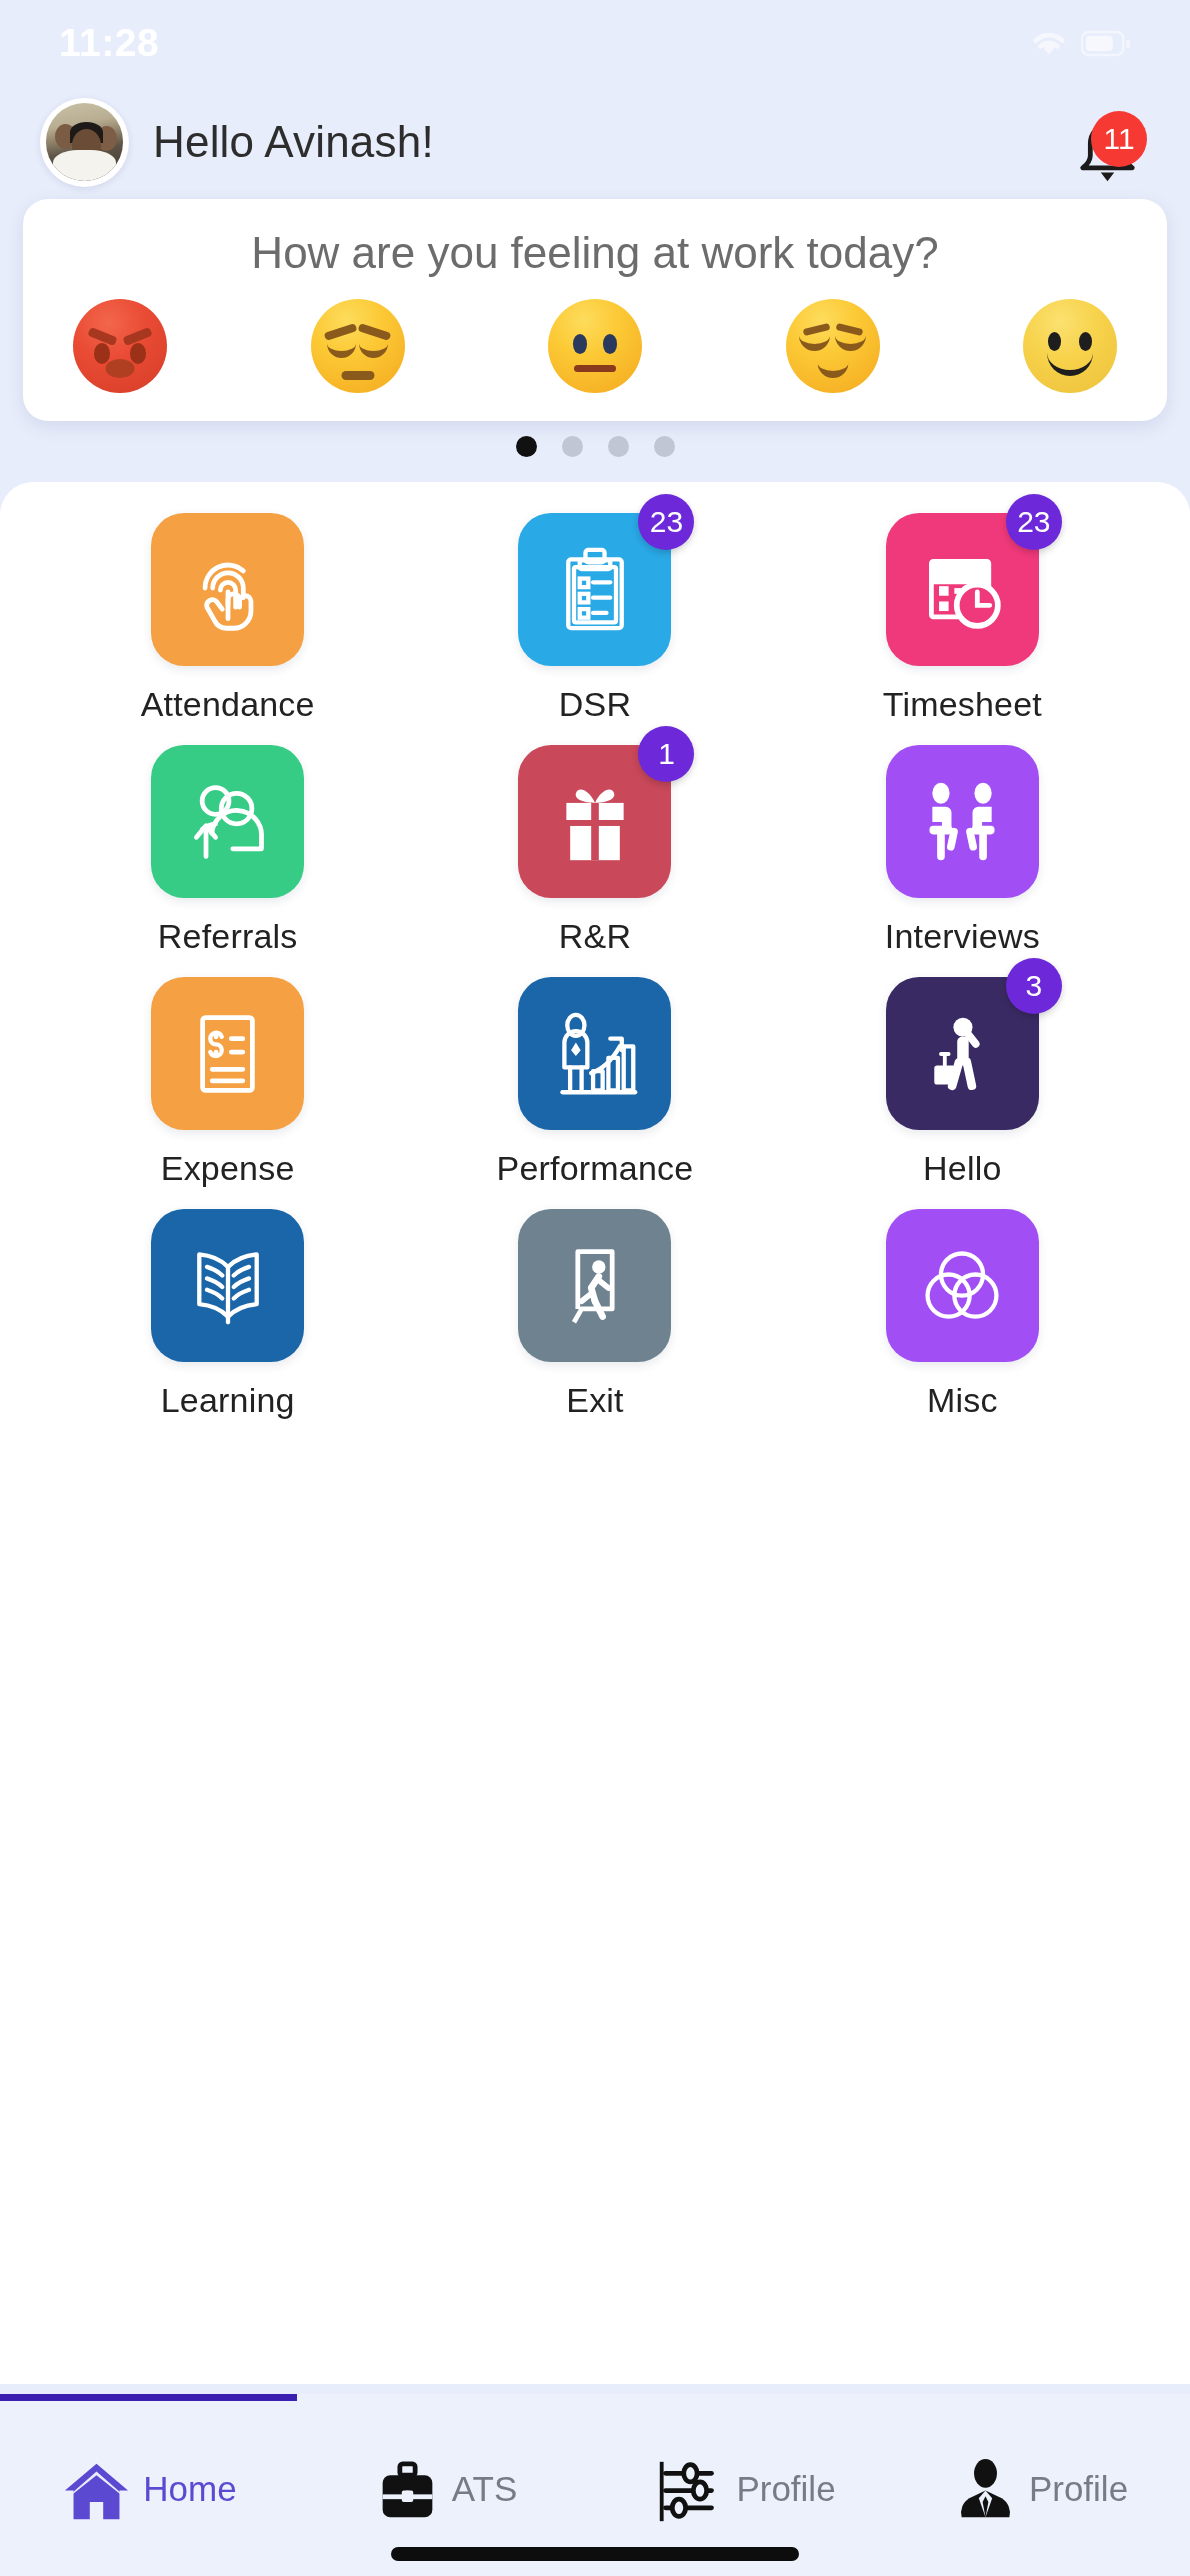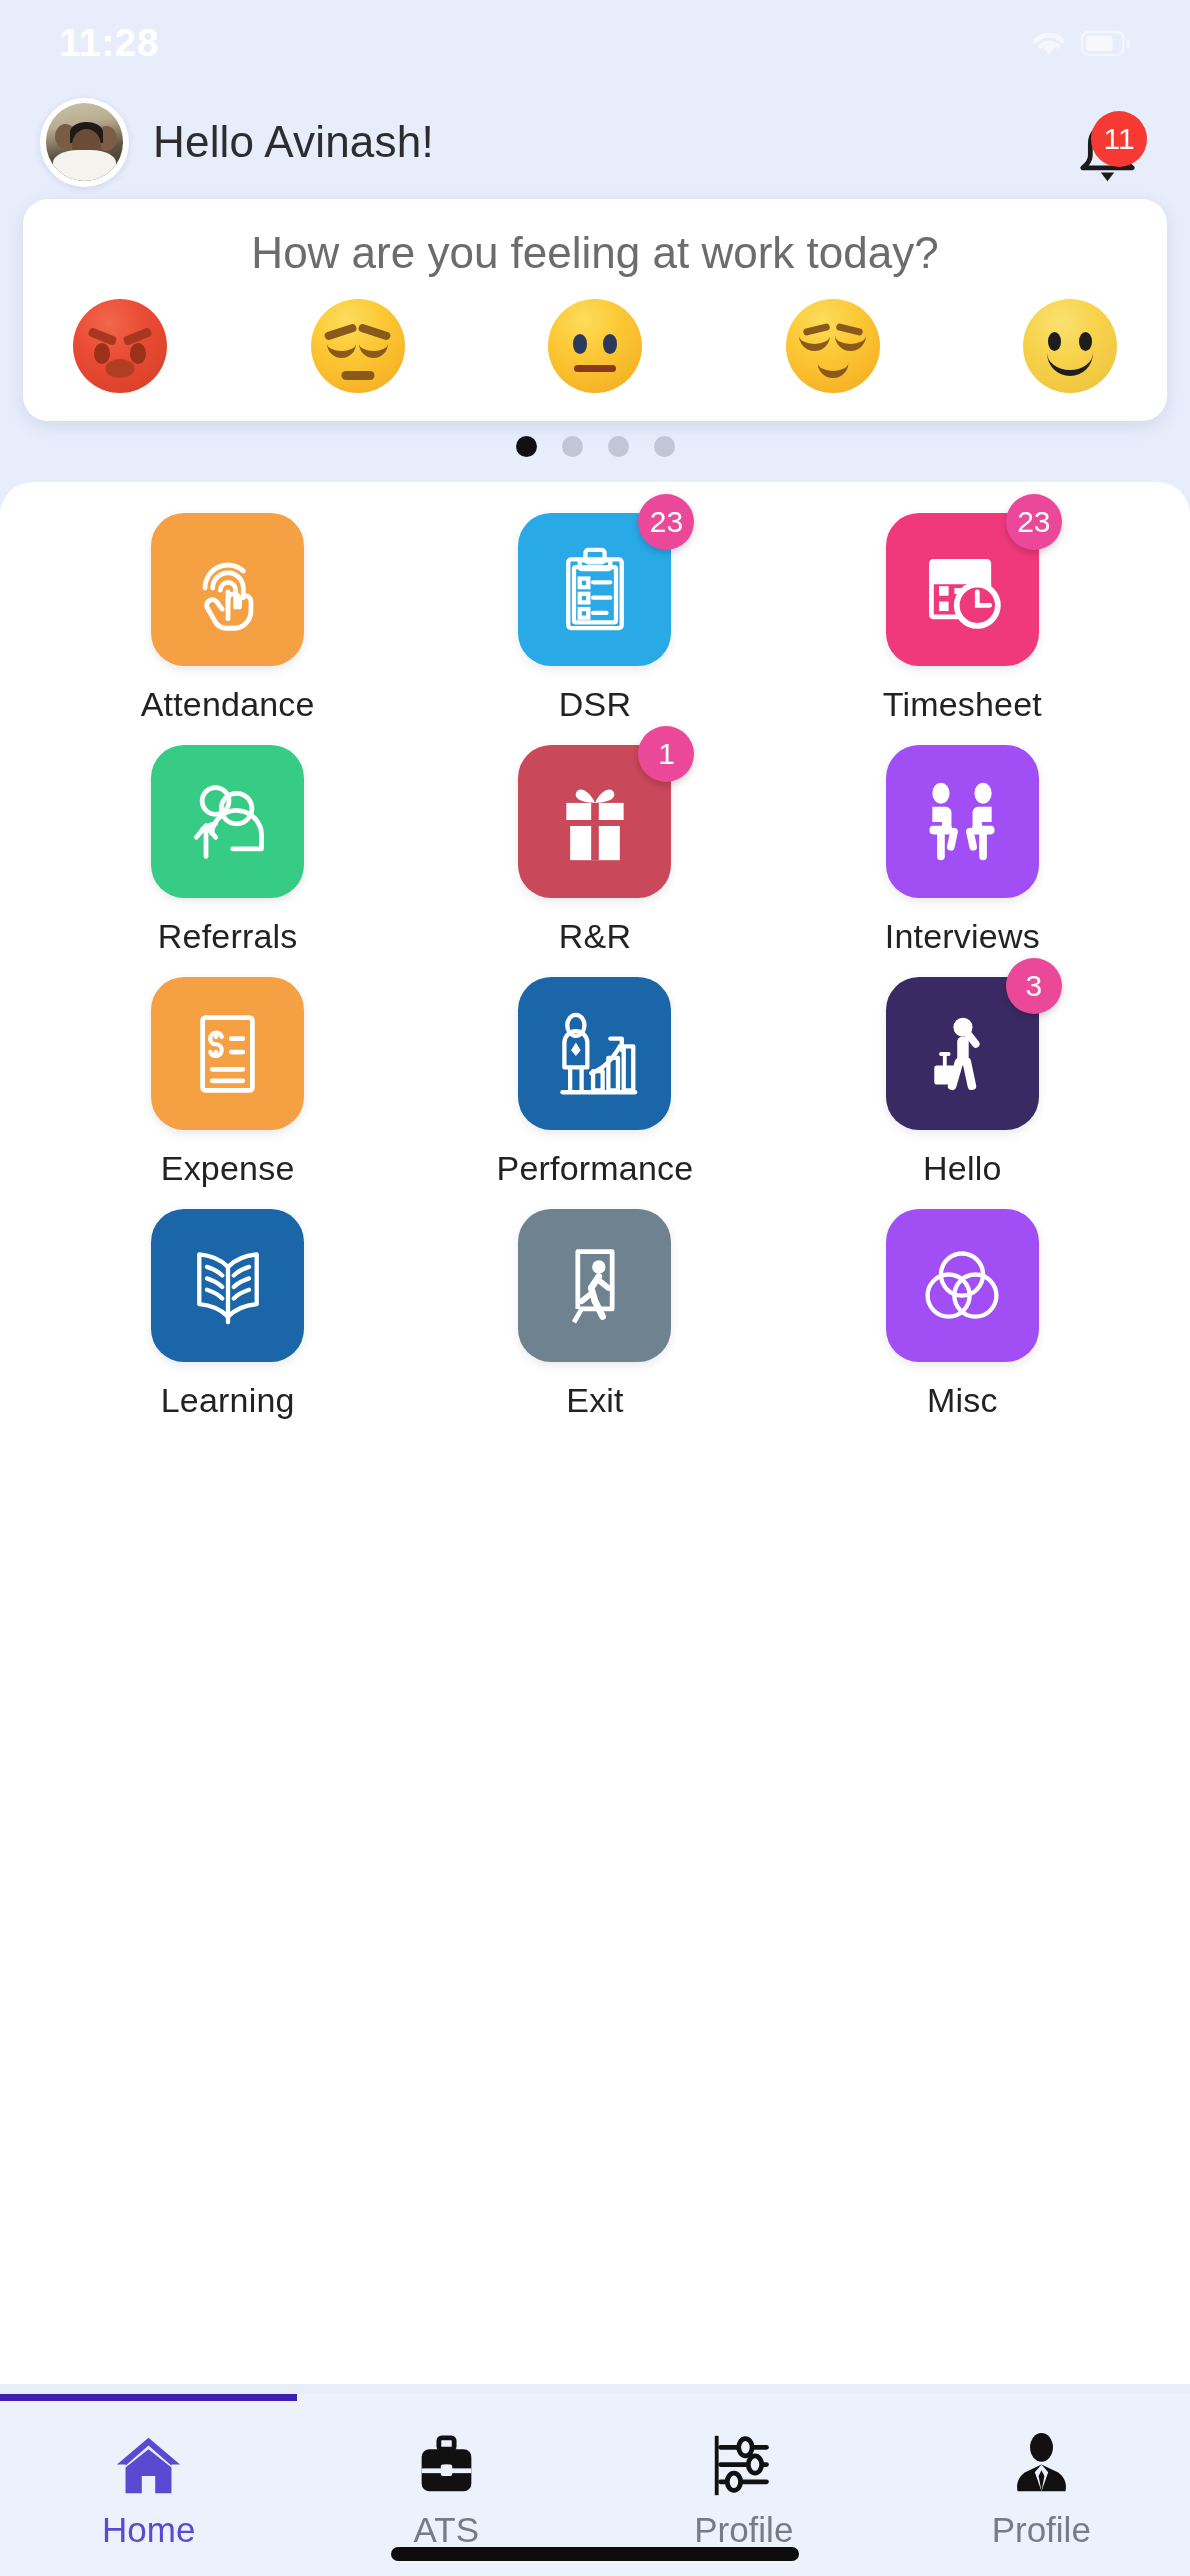--- a/index.html
+++ b/index.html
@@ -181,42 +181,42 @@
   }
   .app-icon-wrap{ position:relative; width:153px; height:153px; }
   .app-icon{
     width:153px; height:153px; border-radius:33px;
     display:flex; align-items:center; justify-content:center;
     box-shadow:0 3.8px 9.6px rgba(50,60,90,.10);
   }
   .app-badge{
     position:absolute; right:-23px; top:-19px;
     min-width:56px; height:56px; border-radius:28px; padding:0 9.6px;
-    background:#ec4899; color:#fff; font-size:30px; font-weight:400;
+    background:#6d28d9; color:#fff; font-size:30px; font-weight:400;
     display:flex; align-items:center; justify-content:center;
     box-shadow:0 2.9px 7.7px rgba(0,0,0,.18);
   }
   .app-label{
     margin-top:19px; font-size:34px; color:#222222; font-weight:400;
     letter-spacing:0.2px; text-align:center;
   }
   .app-icon svg{ display:block; }
 
   
   .bottomnav{
     position:absolute; left:0; bottom:0; width:1190px; height:182px;
     background:#edf1fc;
     display:flex;
   }
   .nav-indicator{
     position:absolute; left:0; top:0; width:297px; height:6.7px;
     background:#3a1fb0;
   }
   .nav-item{
-    flex:1; display:flex; flex-direction:column; align-items:center;
+    flex:1; display:flex; flex-direction:row; align-items:center;
     justify-content:center; gap:11.5px; padding-top:8px;
   }
   .nav-icon{ height:71px; display:flex; align-items:flex-end; }
   .nav-label{ font-size:35px; color:#777b86; }
   .nav-item.active .nav-label{ color:#5b4ad1; }
   .home-indicator{
     position:absolute; left:50%; transform:translateX(-50%); bottom:15.3px;
     width:408px; height:13.4px; border-radius:7.7px; background:#0d0d0d;
   }
 </style>

